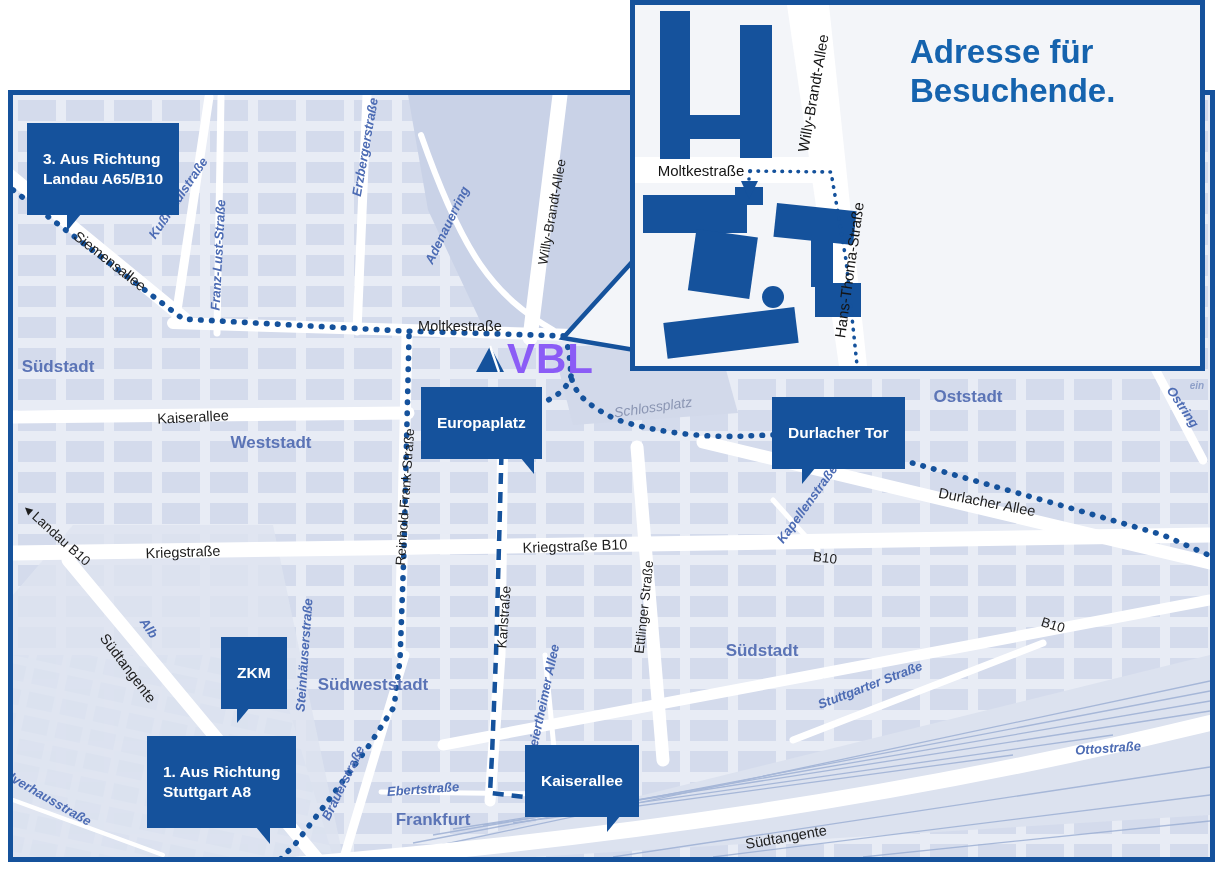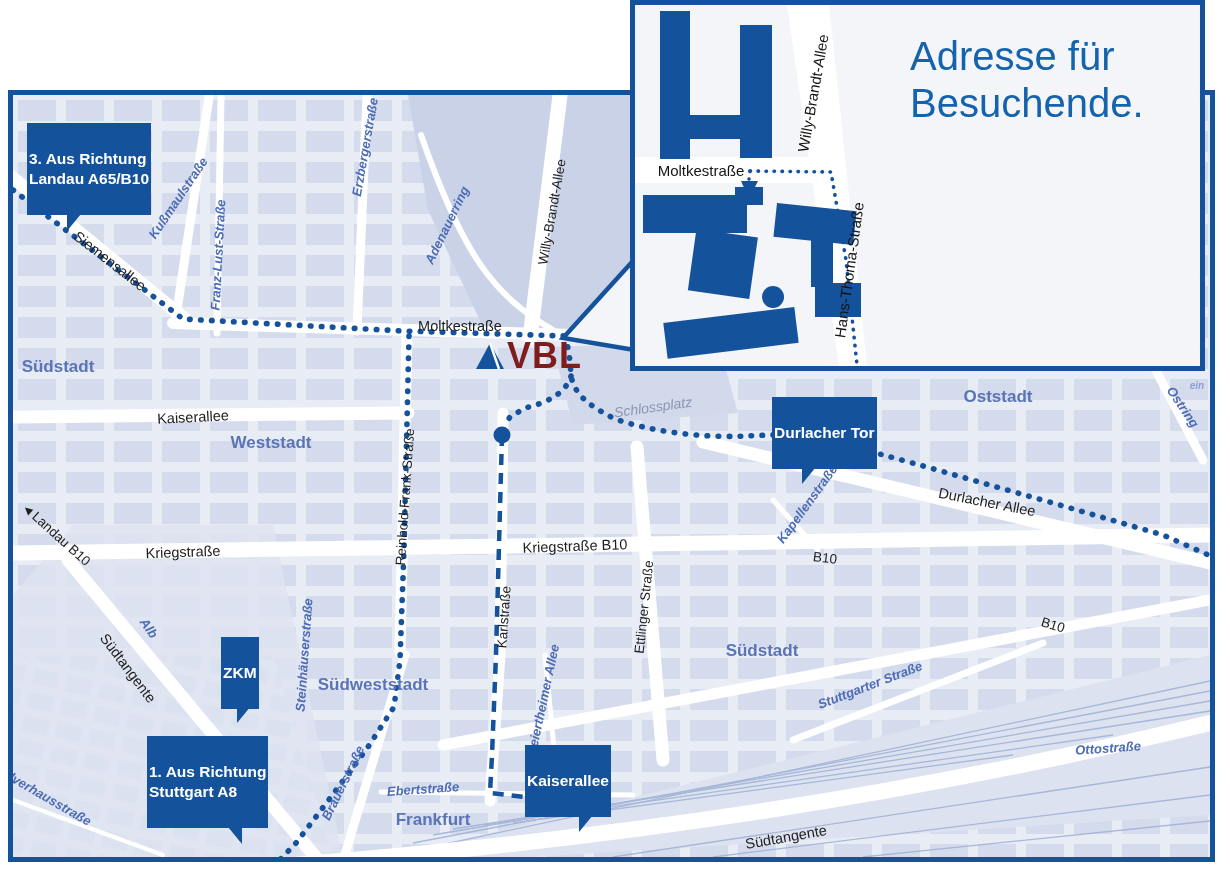--- a/index.html
+++ b/index.html
@@ -11,32 +11,32 @@
   
   .pin{position:absolute;transform:translate(-50%,-50%) rotate(var(--r,0deg));
        white-space:nowrap;pointer-events:none;}
   .st-black{font-size:13.5px;color:#1d1d1d;}
   .st-big{font-size:14.5px;color:#1d1d1d;}
   .st-blue{font-size:13px;font-style:italic;font-weight:700;color:#4d6cb4;}
   .st-gray{font-size:14px;font-style:italic;color:#8b96b3;}
   .district{font-size:17px;font-weight:700;color:#5b74b6;}
   .frag{font-size:10px;font-style:italic;font-weight:700;color:#7d91c0;opacity:.8;}
   .callout{position:absolute;background:#15529c;color:#ffffff;font-weight:700;font-size:15.5px;
-           line-height:1.25;padding:7px 2px;white-space:pre-line;z-index:3;}
+           line-height:1.25;padding:7px 16px;white-space:pre-line;z-index:3;}
   .tail{position:absolute;width:0;height:0;}
   .tail-dl{border-top:17px solid #15529c;border-right:14px solid transparent;}
   .tail-dr{border-top:17px solid #15529c;border-left:14px solid transparent;}
   .vbl-logo{position:absolute;display:flex;align-items:center;gap:2px;z-index:3;}
-  .vbl-text{font-size:36px;font-weight:700;color:#7f1d1d;letter-spacing:1px;}
+  .vbl-text{font-size:42px;font-weight:700;color:#8b5cf6;letter-spacing:1px;}
   
   .inset-tail-svg{position:absolute;left:540px;top:228px;z-index:5;}
   .inset{position:absolute;left:630px;top:0;width:575px;height:371px;box-sizing:border-box;
          border:5px solid #15529c;background:#f3f5f9;z-index:6;overflow:hidden;}
   .inset-svg{position:absolute;left:0;top:0;width:100%;height:100%;}
-  .inset-title{position:absolute;left:275px;top:28px;width:285px;font-size:40px;font-weight:400;
+  .inset-title{position:absolute;left:275px;top:28px;width:285px;font-size:33px;font-weight:700;
                color:#1563ae;line-height:1.18;white-space:pre-line;}
   .inset-address{position:absolute;left:275px;top:148px;font-size:24px;color:#4a4a4a;line-height:1.35;}
   .inset-st{font-size:15px;color:#141414;}
 </style>
 </head>
 <body>
 
 <div class="page">
 
   <div class="map-frame">
@@ -106,21 +106,21 @@
       </g>
 
       <path d="M 489,340 L 486,450 L 483,560 L 479,660 L 477,698 L 530,704 L 578,702" stroke="#15529c" stroke-width="4.5" fill="none" stroke-dasharray="11 8"></path>
 
       <circle cx="489" cy="340" r="8.5" fill="#15529c"></circle>
       <circle cx="582" cy="701" r="8.5" fill="#15529c"></circle>
     </svg>
 
     <div class="pin district" style="left:45px;top:272px;--r:0deg">Südstadt</div>
     <div class="pin district" style="left:258px;top:348px;--r:0deg">Weststadt</div>
-    <div class="pin district" style="left:985px;top:302px;--r:0deg">Oststadt</div>
+    <div class="pin district" style="left:955px;top:302px;--r:0deg">Oststadt</div>
     <div class="pin district" style="left:749px;top:556px;--r:0deg">Südstadt</div>
     <div class="pin district" style="left:360px;top:590px;--r:0deg">Südweststadt</div>
     <div class="pin district" style="left:420px;top:725px;--r:0deg">Frankfurt</div>
 
     <div class="pin st-big" style="left:97px;top:166px;--r:38deg">Siemensallee</div>
     <div class="pin st-big" style="left:447px;top:231px;--r:0deg">Moltkestraße</div>
     <div class="pin st-big" style="left:180px;top:322px;--r:-3deg">Kaiserallee</div>
     <div class="pin st-big" style="left:170px;top:457px;--r:-2deg">Kriegstraße</div>
     <div class="pin st-big" style="left:562px;top:451px;--r:-2deg">Kriegstraße B10</div>
     <div class="pin st-black" style="left:812px;top:463px;--r:7deg">B10</div>
@@ -169,20 +169,24 @@
       <div class="tail tail-dl" style="left:40px;bottom:-16px;"></div>
     </div>
     <div class="callout" style="left:208px;top:542px;">
       <span>ZKM</span>
       <div class="tail tail-dl" style="left:16px;bottom:-14px;"></div>
     </div>
     <div class="callout" style="left:134px;top:641px;">
       <span>1. Aus Richtung
 Stuttgart A8</span>
       <div class="tail tail-dr" style="right:26px;bottom:-16px;"></div>
+    </div>
+    <div class="callout" style="left:408px;top:292px;">
+      <span>Europaplatz</span>
+      <div class="tail tail-dr" style="right:8px;bottom:-15px;"></div>
     </div>
     <div class="callout" style="left:512px;top:650px;">
       <span>Kaiserallee</span>
       <div class="tail tail-dl" style="right:18px;bottom:-15px;"></div>
     </div>
     <div class="callout" style="left:759px;top:302px;">
       <span>Durlacher Tor</span>
       <div class="tail tail-dl" style="left:30px;bottom:-15px;"></div>
     </div>
   </div>

